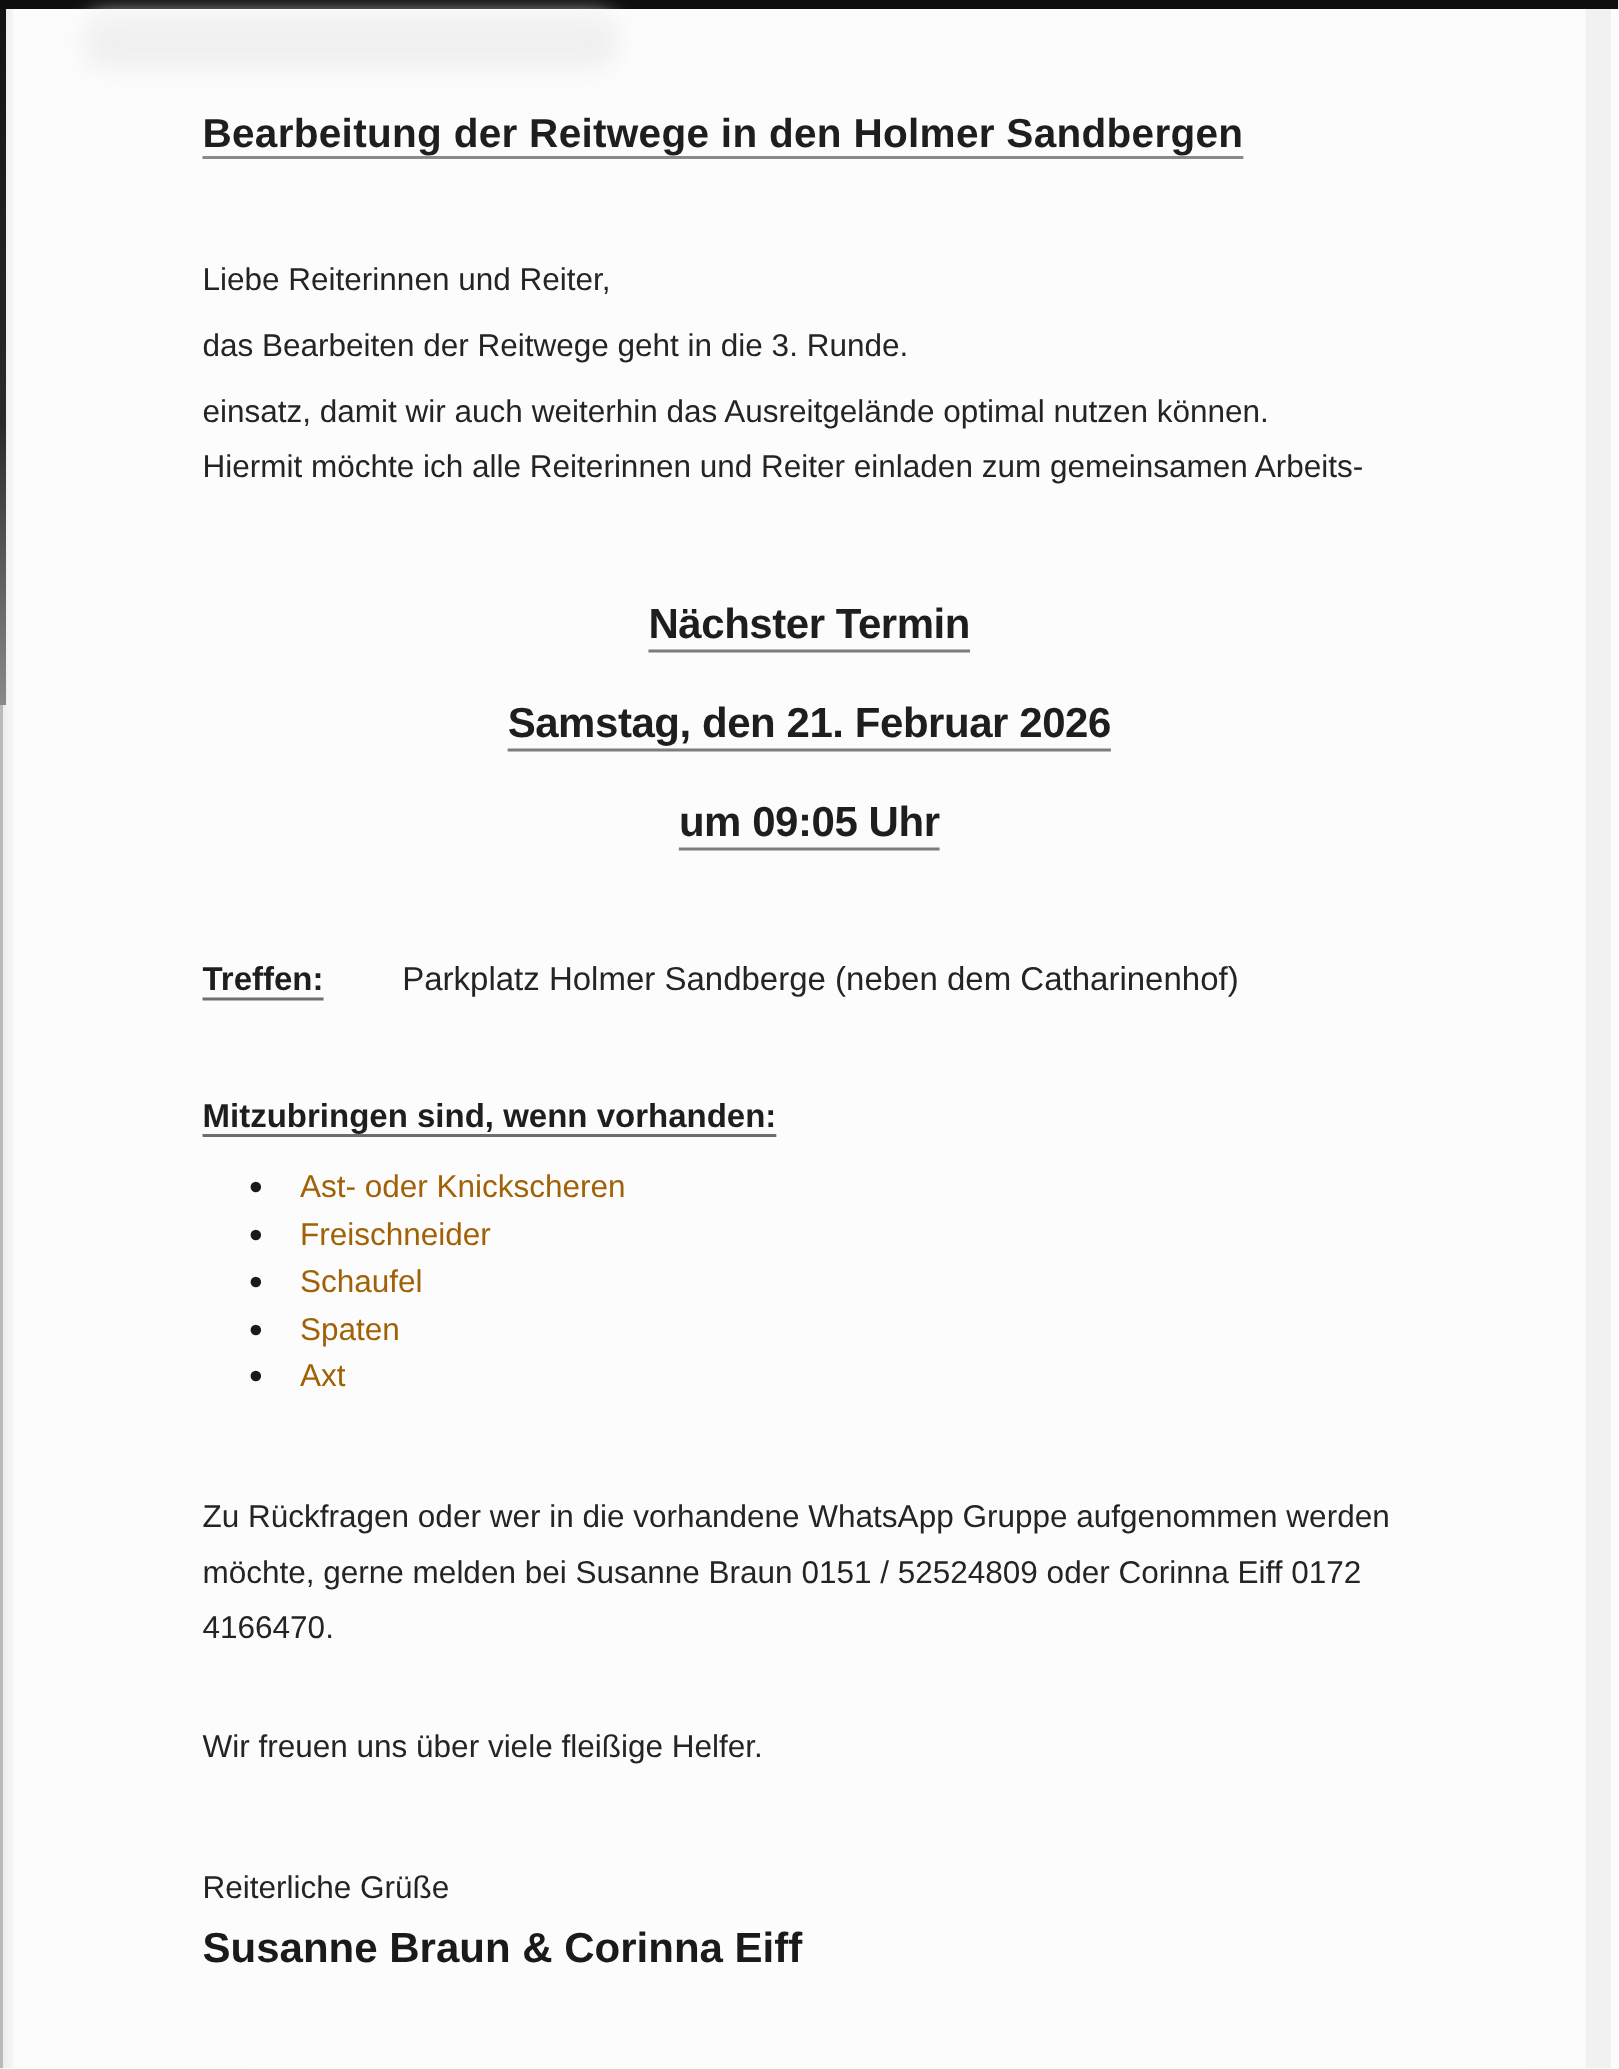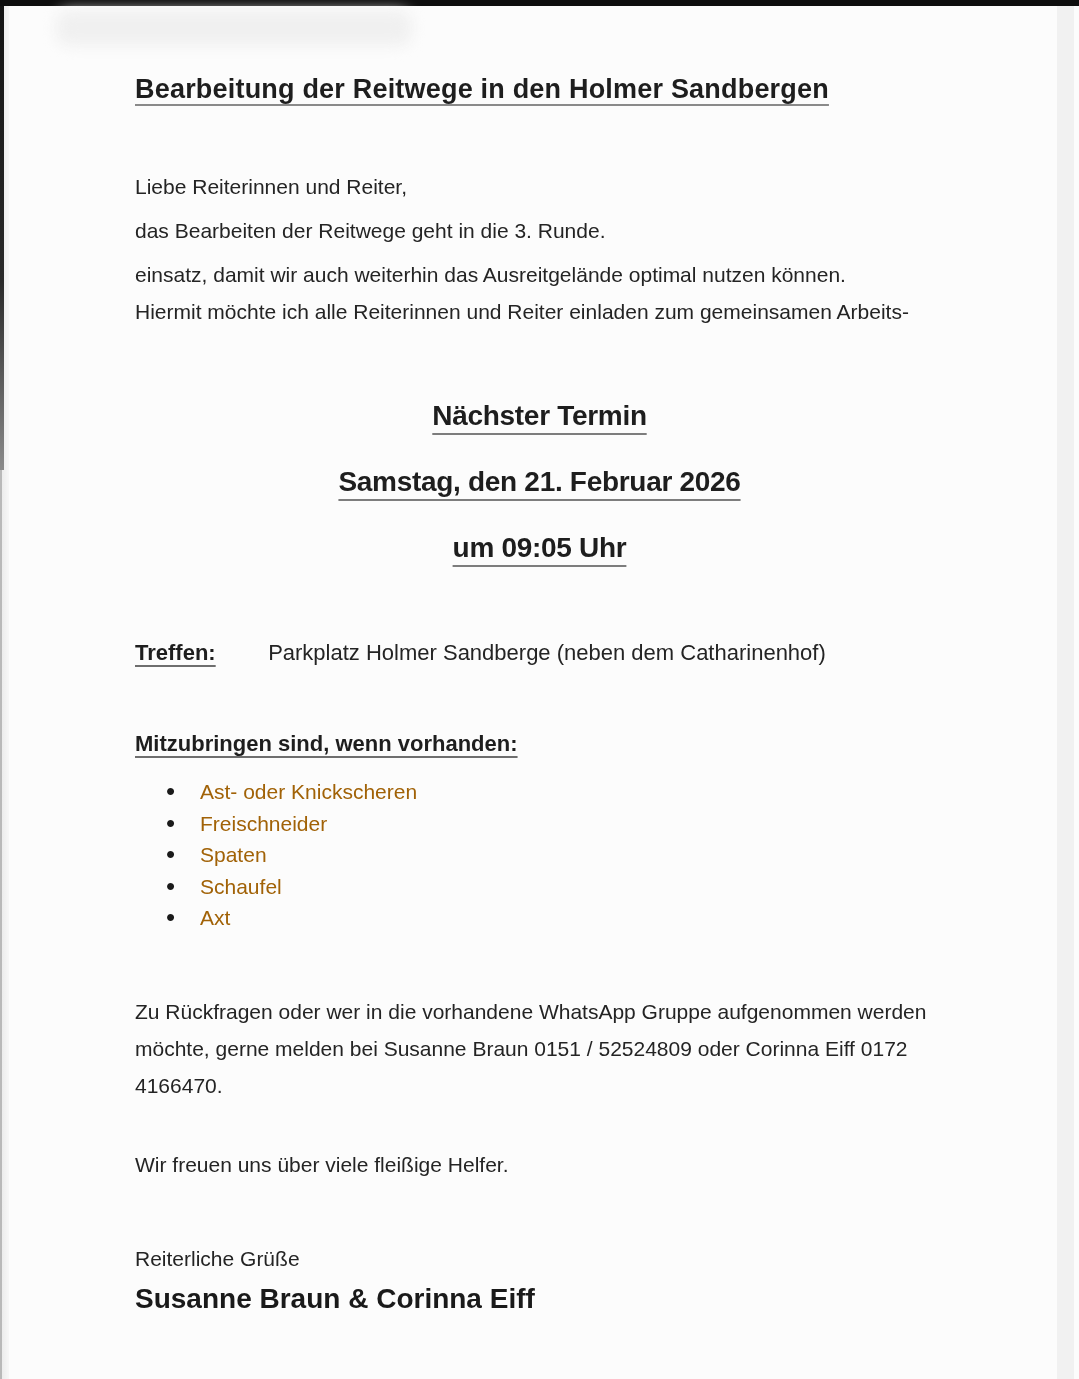--- a/index.html
+++ b/index.html
@@ -174,22 +174,22 @@
 
   <div class="abs bring-heading">Mitzubringen sind, wenn vorhanden:</div>
 
   <div class="abs meeting-row">
     <span class="meeting-label">Treffen:</span>
     <span class="meeting-location">Parkplatz Holmer Sandberge (neben dem Catharinenhof)</span>
   </div>
   <ul class="abs bring-list">
     <li><span>Ast- oder Knickscheren</span></li>
     <li><span>Freischneider</span></li>
+    <li><span>Schaufel</span></li>
     <li><span>Spaten</span></li>
-    <li><span>Schaufel</span></li>
     <li><span>Axt</span></li>
   </ul>
 
   <div class="abs body-text contact-para">
     <span class="line">Zu Rückfragen oder wer in die vorhandene WhatsApp Gruppe aufgenommen werden</span>
     <span class="line">möchte, gerne melden bei Susanne Braun 0151 / 52524809 oder Corinna Eiff 0172</span>
     <span class="line">4166470.</span>
   </div>
 
   <div class="abs body-text thanks-line">Wir freuen uns über viele fleißige Helfer.</div>

